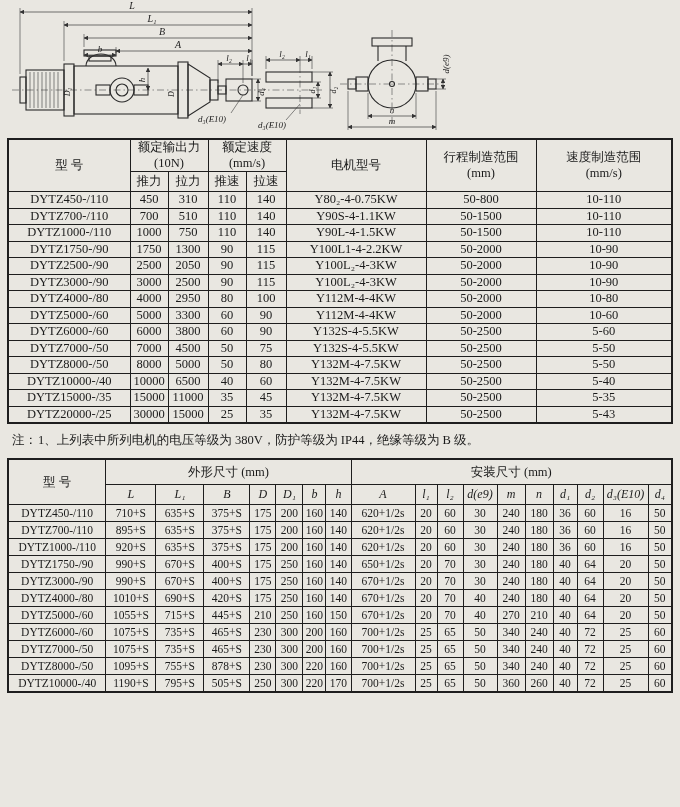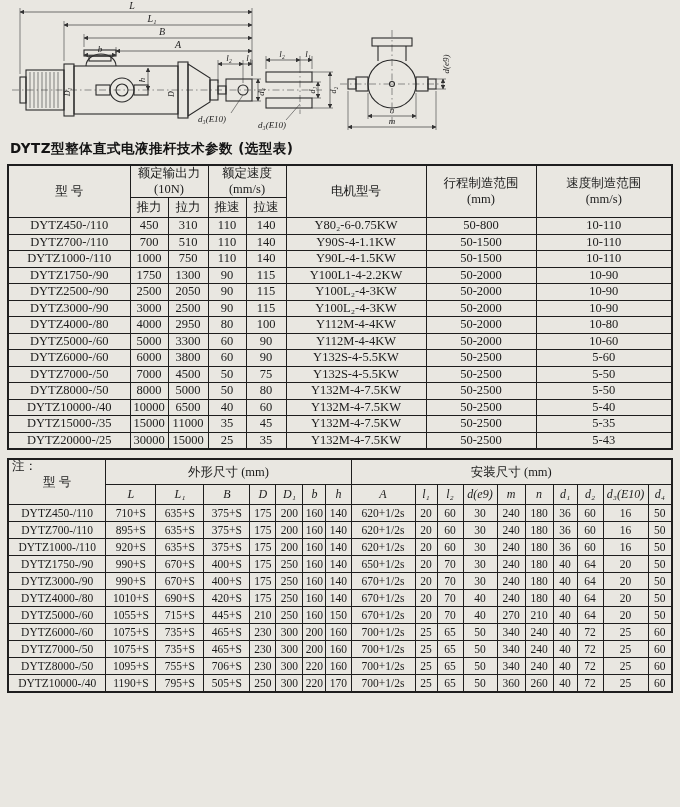--- a/index.html
+++ b/index.html
@@ -181,21 +181,20 @@
         <line x1="368" y1="116" x2="416" y2="116" marker-start="url(#as)" marker-end="url(#ae)"></line>
         <line x1="348" y1="127" x2="436" y2="127" marker-start="url(#as)" marker-end="url(#ae)"></line>
         <line x1="443" y1="79" x2="443" y2="89" marker-start="url(#as)" marker-end="url(#ae)"></line>
       </g>
       <text x="392" y="113" font-size="9" text-anchor="middle">n</text>
       <text x="392" y="124" font-size="9" text-anchor="middle">m</text>
       <text x="449" y="64" font-size="9" text-anchor="middle" transform="rotate(-90 449 64)">d(e9)</text>
     </svg>
   </div>
 
-  <div class="sec-title">DYTZ型整体直式电液推杆技术参数 (选型表)</div>
 
   <table class="dtable t1">
     <colgroup>
       <col style="width:122px">
         <col style="width:38px">
         <col style="width:40px">
       <col style="width:38px">
         <col style="width:40px">
         <col style="width:140px">
       <col style="width:110px">
@@ -229,21 +228,21 @@
         <th>拉速</th>
       </tr>
     </thead>
     <tbody>
         <tr>
           <td>DYTZ450-/110</td>
           <td>450</td>
           <td>310</td>
           <td>110</td>
           <td>140</td>
-          <td>Y80₂-6-0.75KW</td>
+          <td>Y80₂-4-0.75KW</td>
           <td>50-800</td>
           <td>10-110</td>
         </tr>
         <tr>
           <td>DYTZ700-/110</td>
           <td>700</td>
           <td>510</td>
           <td>110</td>
           <td>140</td>
           <td>Y90S-4-1.1KW</td>
@@ -368,20 +367,21 @@
           <td>35</td>
           <td>Y132M-4-7.5KW</td>
           <td>50-2500</td>
           <td>5-43</td>
         </tr>
       </tbody>
   </table>
 
   <div class="notes">
     <span class="notes-label">注：</span>
+    <div class="note-item">1、上列表中所列电机的电压等级为 380V，防护等级为 IP44，绝缘等级为 B 级。</div>
   </div>
 
 
   <table class="dtable t2">
     <colgroup>
       <col style="width:98px">
         <col style="width:50px">
         <col style="width:48px">
         <col style="width:46px">
       <col style="width:26px">
@@ -603,21 +603,21 @@
           <td>240</td>
           <td>40</td>
           <td>72</td>
           <td>25</td>
           <td>60</td>
         </tr>
         <tr>
           <td>DYTZ8000-/50</td>
           <td>1095+S</td>
           <td>755+S</td>
-          <td>706+S</td>
+          <td>878+S</td>
           <td>230</td>
           <td>300</td>
           <td>220</td>
           <td>160</td>
           <td>700+1/2s</td>
           <td>25</td>
           <td>65</td>
           <td>50</td>
           <td>340</td>
           <td>240</td>

